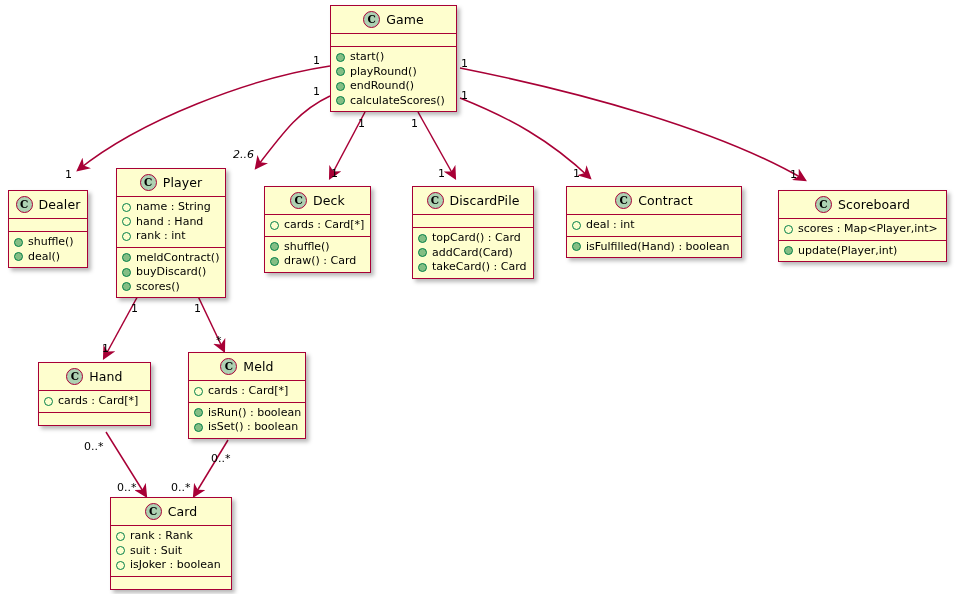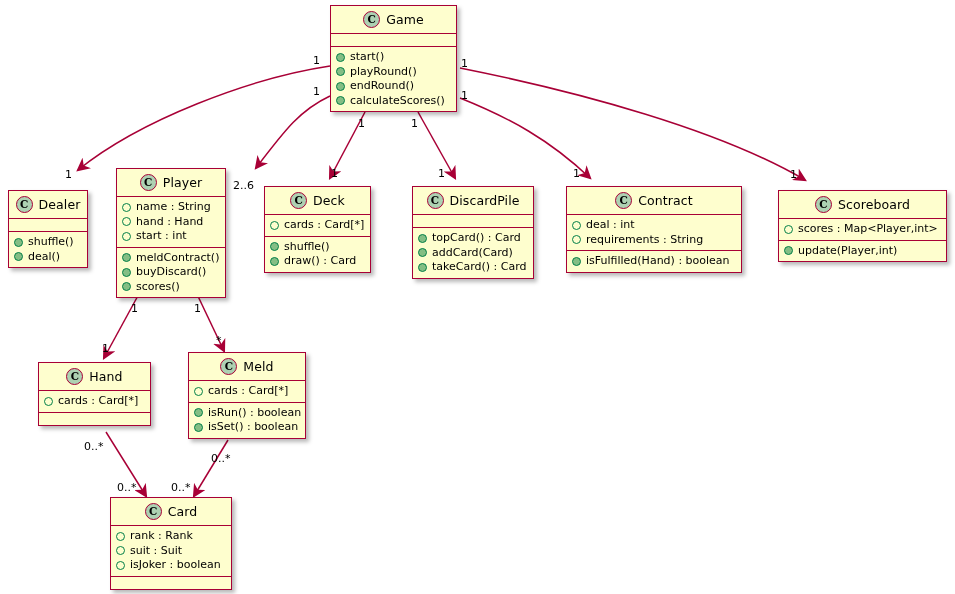--- a/index.html
+++ b/index.html
@@ -192,21 +192,21 @@
       <div class="member">
           <span class="dot field"></span>
           <span class="member-text">name : String</span>
         </div>
       <div class="member">
           <span class="dot field"></span>
           <span class="member-text">hand : Hand</span>
         </div>
       <div class="member">
           <span class="dot field"></span>
-          <span class="member-text">start : int</span>
+          <span class="member-text">rank : int</span>
         </div>
     </div>
     <div class="compartment">
       <div class="member">
           <span class="dot method"></span>
           <span class="member-text">meldContract()</span>
         </div>
       <div class="member">
           <span class="dot method"></span>
           <span class="member-text">buyDiscard()</span>
@@ -265,24 +265,20 @@
 
   <div class="uml-class" id="class-contract" style="left:566px; top:186px; width:176px;">
     <div class="class-header">
       <span class="class-icon">C</span>
       <span class="class-name">Contract</span>
     </div>
     <div class="compartment">
       <div class="member">
           <span class="dot field"></span>
           <span class="member-text">deal : int</span>
-        </div>
-      <div class="member">
-          <span class="dot field"></span>
-          <span class="member-text">requirements : String</span>
         </div>
     </div>
     <div class="compartment">
       <div class="member">
           <span class="dot method"></span>
           <span class="member-text">isFulfilled(Hand) : boolean</span>
         </div>
     </div>
   </div>
 
@@ -365,21 +361,21 @@
   </div>
 
   <div id="edge-label-container">
       <div class="edge-label" style="left: 313px; top: 54px;">1</div>
       <div class="edge-label" style="left: 313px; top: 85px;">1</div>
       <div class="edge-label" style="left: 461px; top: 57px;">1</div>
       <div class="edge-label" style="left: 461px; top: 89px;">1</div>
       <div class="edge-label" style="left: 358px; top: 117px;">1</div>
       <div class="edge-label" style="left: 411px; top: 117px;">1</div>
       <div class="edge-label" style="left: 65px; top: 168px;">1</div>
-      <div class="edge-label" style="left: 233px; top: 179px;">2..6</div>
+      <div class="edge-label" style="left: 233px; top: 148px; font-style: italic;">2..6</div>
       <div class="edge-label" style="left: 331px; top: 167px;">1</div>
       <div class="edge-label" style="left: 438px; top: 167px;">1</div>
       <div class="edge-label" style="left: 573px; top: 167px;">1</div>
       <div class="edge-label" style="left: 790px; top: 168px;">1</div>
       <div class="edge-label" style="left: 131px; top: 302px;">1</div>
       <div class="edge-label" style="left: 194px; top: 302px;">1</div>
       <div class="edge-label" style="left: 102px; top: 342px;">1</div>
       <div class="edge-label" style="left: 216px; top: 334px;">*</div>
       <div class="edge-label" style="left: 84px; top: 440px;">0..*</div>
       <div class="edge-label" style="left: 117px; top: 481px;">0..*</div>

